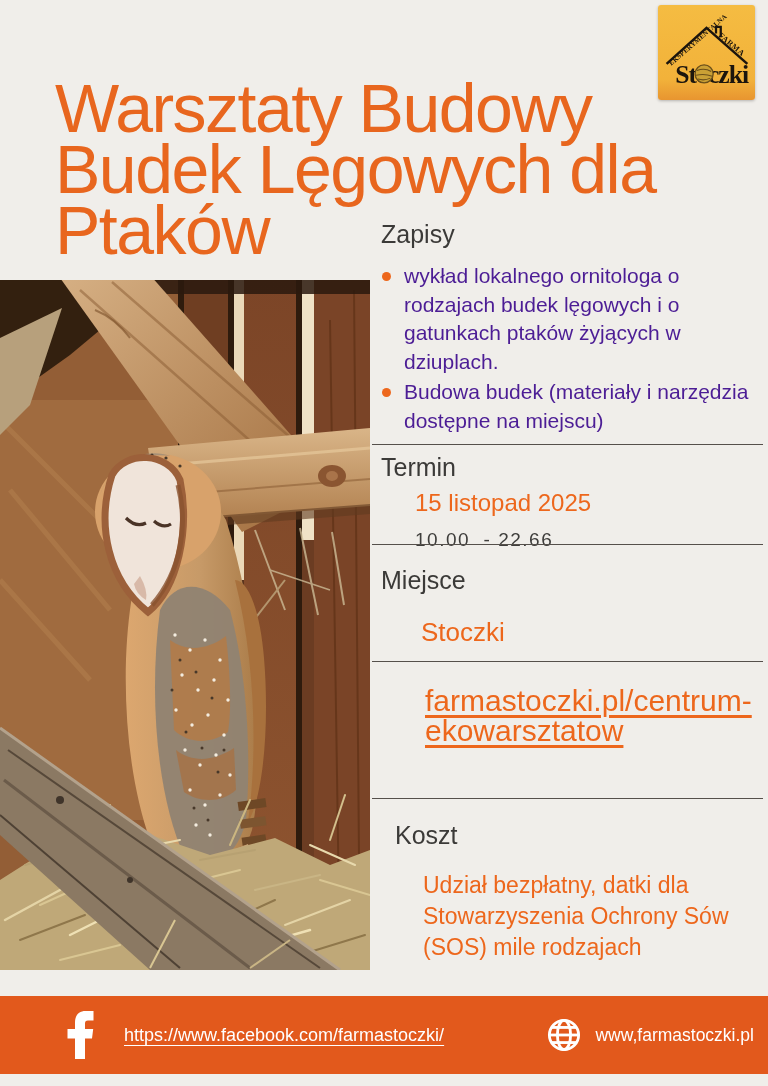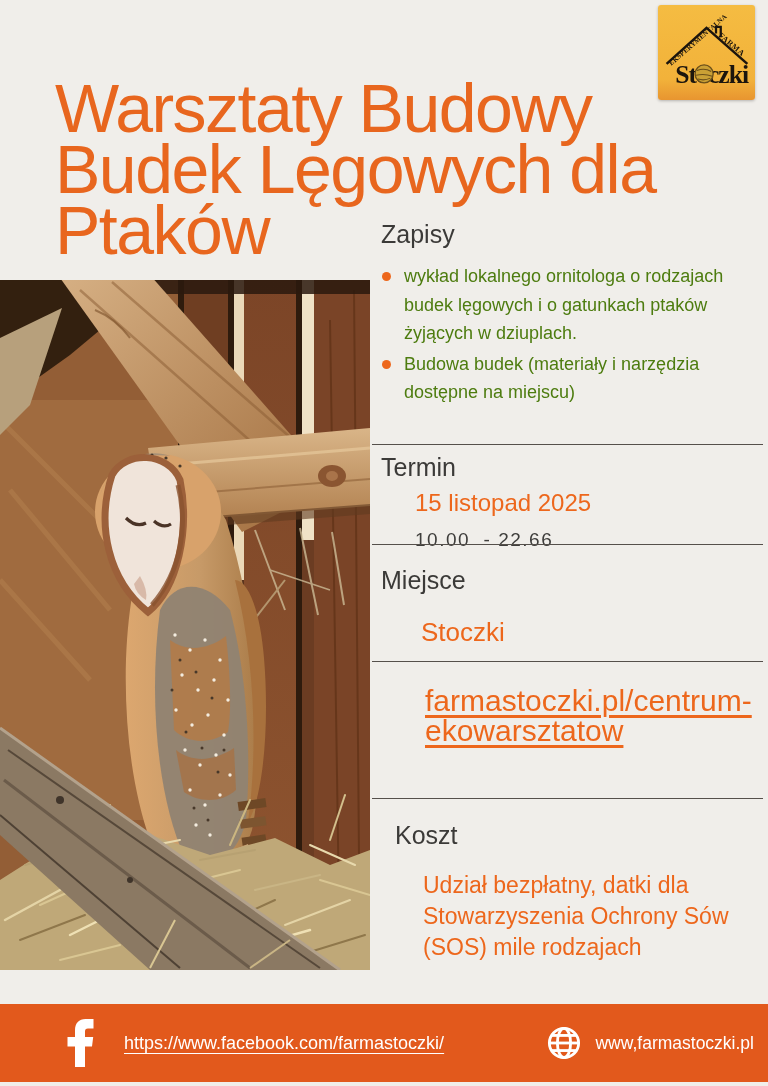--- a/index.html
+++ b/index.html
@@ -38,42 +38,42 @@
   .sec-heading { color:#3b3a38; font-size:25px; font-weight:400; }
   .divider { position:absolute; left:372px; width:391px; border-top:1px solid #55504b; }
 
   .sec-program { position:absolute; left:381px; top:220px; width:384px; }
   .bullets { margin-top:13px; }
   .bullet-item { display:flex; align-items:flex-start; margin-bottom:2px; }
   .bullet-dot {
     width:9px; height:9px; border-radius:50%; background:#ed671c;
     margin:10px 13px 0 1px; flex:0 0 9px;
   }
-  .bullet-text { color:#4d7c0f; font-size:18px; line-height:28.5px; width:352px; }
+  .bullet-text { color:#4c1d95; font-size:21px; line-height:28.5px; width:352px; }
 
   .sec-termin { position:absolute; left:381px; top:453px; width:384px; }
   .termin-date { color:#ed671c; font-size:24px; margin:7px 0 12px 34px; }
   .termin-time { color:#3f3e3c; font-size:19px; letter-spacing:1.5px; margin:8px 0 0 34px; white-space:pre; }
 
   .sec-miejsce { position:absolute; left:381px; top:566px; width:384px; }
   .miejsce-value { color:#ed671c; font-size:26px; margin:22px 0 0 40px; }
 
   .sec-zapisy { position:absolute; left:381px; top:673px; width:384px; }
   .zapisy-link {
     display:inline-block; color:#ed671c; font-size:30px; line-height:30px;
     margin:13px 0 0 44px; width:300px; text-decoration:underline;
     text-underline-offset:4px; cursor:pointer;
   }
 
   .sec-koszt { position:absolute; left:395px; top:821px; width:370px; }
   .koszt-text { color:#ed671c; font-size:23px; line-height:31px; margin:20px 0 0 28px; width:330px; }
 
   
   .footer {
-    position:absolute; left:0; bottom:4px; width:768px; height:78px;
+    position:absolute; left:0; bottom:12px; width:768px; height:78px;
     background:#e2591c; display:flex; align-items:center;
   }
   .fb-icon { margin-left:62px; width:34px; height:48px; }
   .fb-link {
     color:#ffffff; font-size:18px; margin-left:28px;
     text-decoration:underline; text-underline-offset:4px; cursor:pointer;
   }
   .globe-icon { margin-left:auto; width:34px; height:34px; }
   .site-text { color:#ffffff; font-size:17.5px; margin-left:14px; margin-right:14px; }
 </style>

